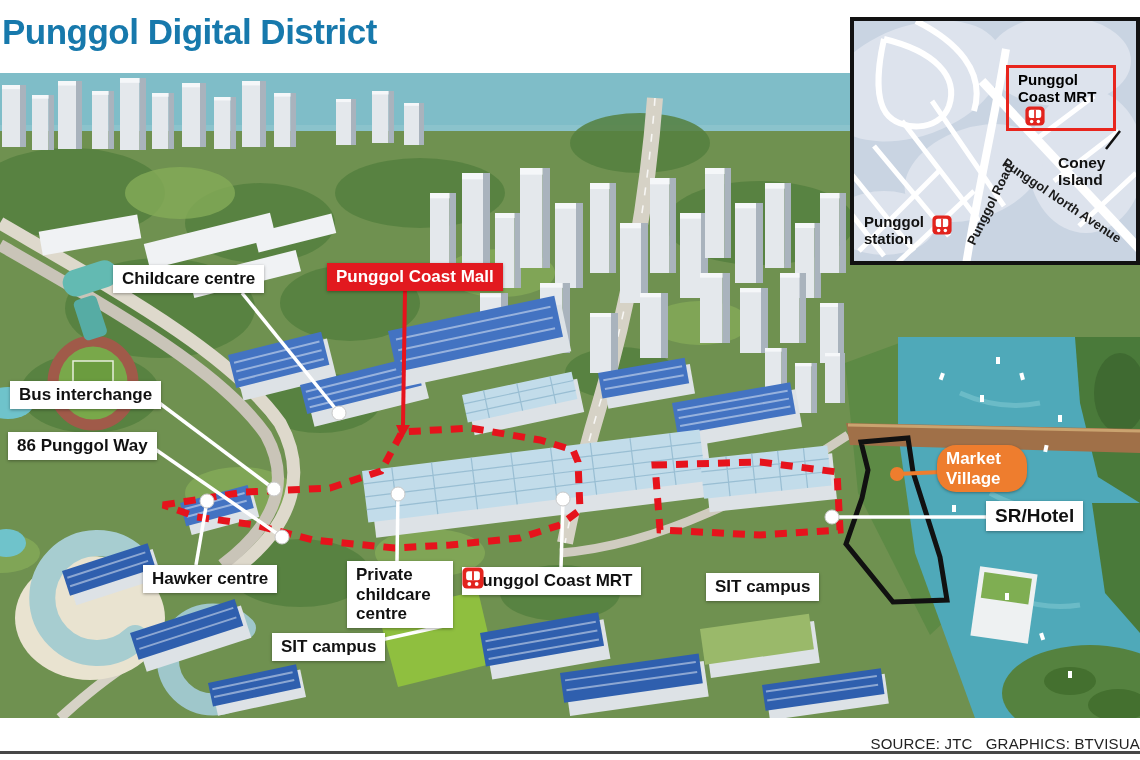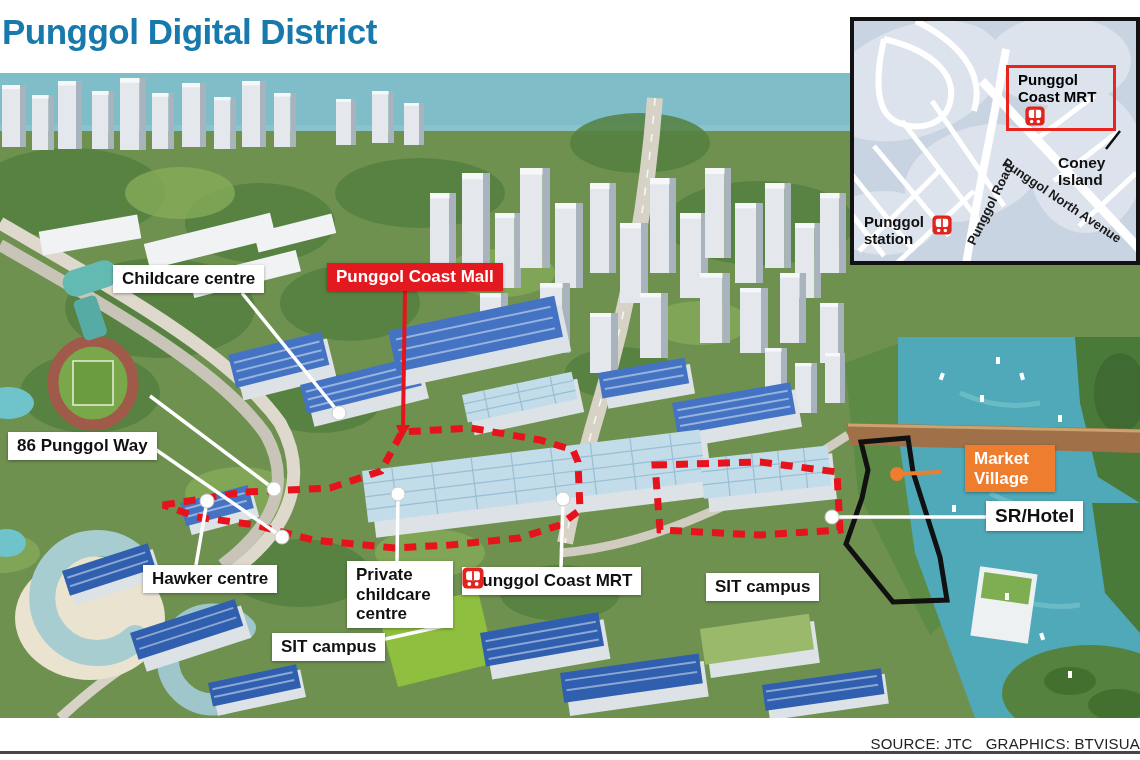--- a/index.html
+++ b/index.html
@@ -329,36 +329,37 @@
       </g>
 
       <g>
         <line x1="941" y1="399" x2="897" y2="401" stroke="#ee7d2e" stroke-width="4"></line>
         <circle cx="897" cy="401" r="7" fill="#ee7d2e"></circle>
       </g>
     </svg>
 
     <div class="lbl" style="left:113px;top:192px;">Childcare centre</div>
     <div class="lbl red" style="left:327px;top:190px;">Punggol Coast Mall</div>
+    <div class="lbl" style="left:10px;top:308px;">Bus interchange</div>
     <div class="lbl" style="left:8px;top:359px;text-align:center;">86 Punggol Way</div>
     <div class="lbl" style="left:143px;top:492px;">Hawker centre</div>
     <div class="lbl wrap" style="left:347px;top:488px;width:88px;">Private childcare centre</div>
     <div class="lbl iconrow" style="left:462px;top:494px;">
       <svg class="mrt" viewBox="0 0 24 24">
           <rect x="0.5" y="0.5" width="23" height="23" rx="5" fill="#e2231d"></rect>
           <rect x="4.5" y="4.5" width="15" height="10" rx="2.5" fill="#fff"></rect>
           <rect x="11" y="4.5" width="2" height="10" fill="#e2231d"></rect>
           <circle cx="8" cy="18.5" r="2.1" fill="#fff"></circle>
           <circle cx="16" cy="18.5" r="2.1" fill="#fff"></circle>
         </svg>
       <span>Punggol Coast MRT</span>
     </div>
     <div class="lbl" style="left:706px;top:500px;">SIT campus</div>
     <div class="lbl" style="left:272px;top:560px;">SIT campus</div>
-    <div class="lbl orange wrap" style="left:965px;top:372px;width:72px;">Market Village</div>
+    <div class="lbl orange wrap" style="left:937px;top:372px;width:72px;border-radius:19px;">Market Village</div>
     <div class="lbl" style="left:986px;top:428px;font-size:19px;">SR/Hotel</div>
   </div>
 
   <div id="inset">
     <svg width="282" height="240" viewBox="0 0 282 240">
       <rect x="0" y="0" width="282" height="240" fill="#c9d4e2"></rect>
       <g fill="#dde3ed">
         <ellipse cx="60" cy="60" rx="92" ry="55" transform="rotate(-20 60 60)"></ellipse>
         <ellipse cx="205" cy="40" rx="72" ry="45"></ellipse>
         <ellipse cx="232" cy="140" rx="58" ry="72"></ellipse>

